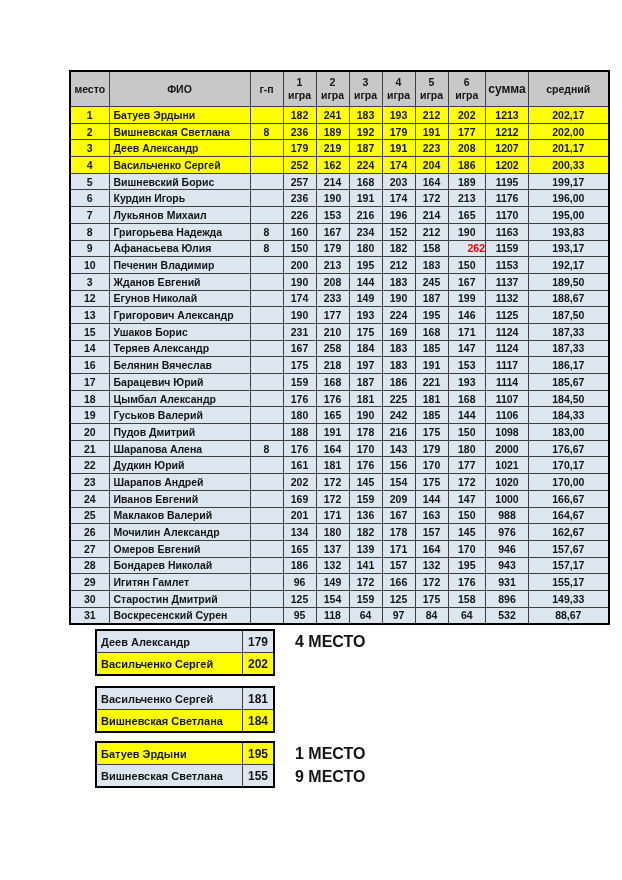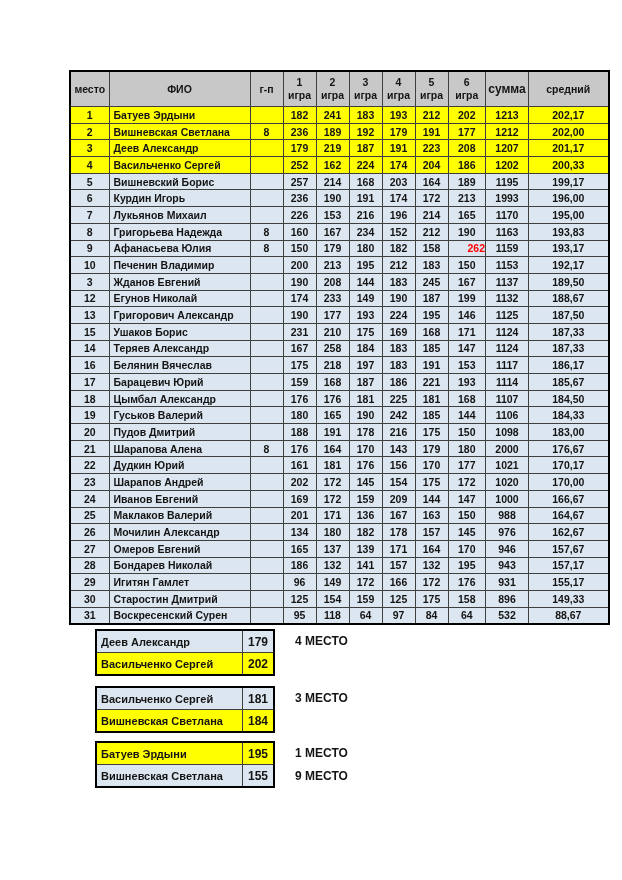--- a/index.html
+++ b/index.html
@@ -60,21 +60,21 @@
     height:21px;
     padding:0;
     white-space:nowrap;
     overflow:hidden;
   }
   .playoff td.p-name { width:137px; text-align:left; padding:0 4px; font-size:11px; }
   .playoff td.p-score { width:30px; text-align:center; font-size:12px; }
   .playoff .notes { display:flex; flex-direction:column; padding-top:1px; }
   .playoff .notes .note {
     height:23px; line-height:23px;
-    font-weight:bold; font-size:12px; color:#141414;
+    font-weight:bold; font-size:16px; color:#141414;
   }
 </style>
 </head>
 <body>
 
 <table class="main-table">
   <colgroup>
     <col style="width:39px">
       <col style="width:141px">
       <col style="width:33px">
@@ -171,21 +171,21 @@
       <tr class="blue">
         <td>6</td>
         <td class="name">Курдин Игорь</td>
         <td></td>
         <td>236</td>
         <td>190</td>
         <td>191</td>
         <td>174</td>
         <td>172</td>
         <td>213</td>
-        <td>1993</td>
+        <td>1176</td>
         <td>196,00</td>
       </tr>
       <tr class="blue">
         <td>7</td>
         <td class="name">Лукьянов Михаил</td>
         <td></td>
         <td>226</td>
         <td>153</td>
         <td>216</td>
         <td>196</td>
@@ -533,24 +533,20 @@
         <tr class="blue">
           <td class="p-name">Васильченко Сергей</td>
           <td class="p-score">181</td>
         </tr>
         <tr class="yellow">
           <td class="p-name">Вишневская Светлана</td>
           <td class="p-score">184</td>
         </tr>
       </tbody>
     </table>
-  <div class="notes">
-      <div class="note">3 МЕСТО</div>
-      <div class="note"></div>
-    </div>
 </div>
 <div class="playoff playoff-3">
   <table>
       <tbody>
         <tr class="yellow">
           <td class="p-name">Батуев Эрдыни</td>
           <td class="p-score">195</td>
         </tr>
         <tr class="blue">
           <td class="p-name">Вишневская Светлана</td>

